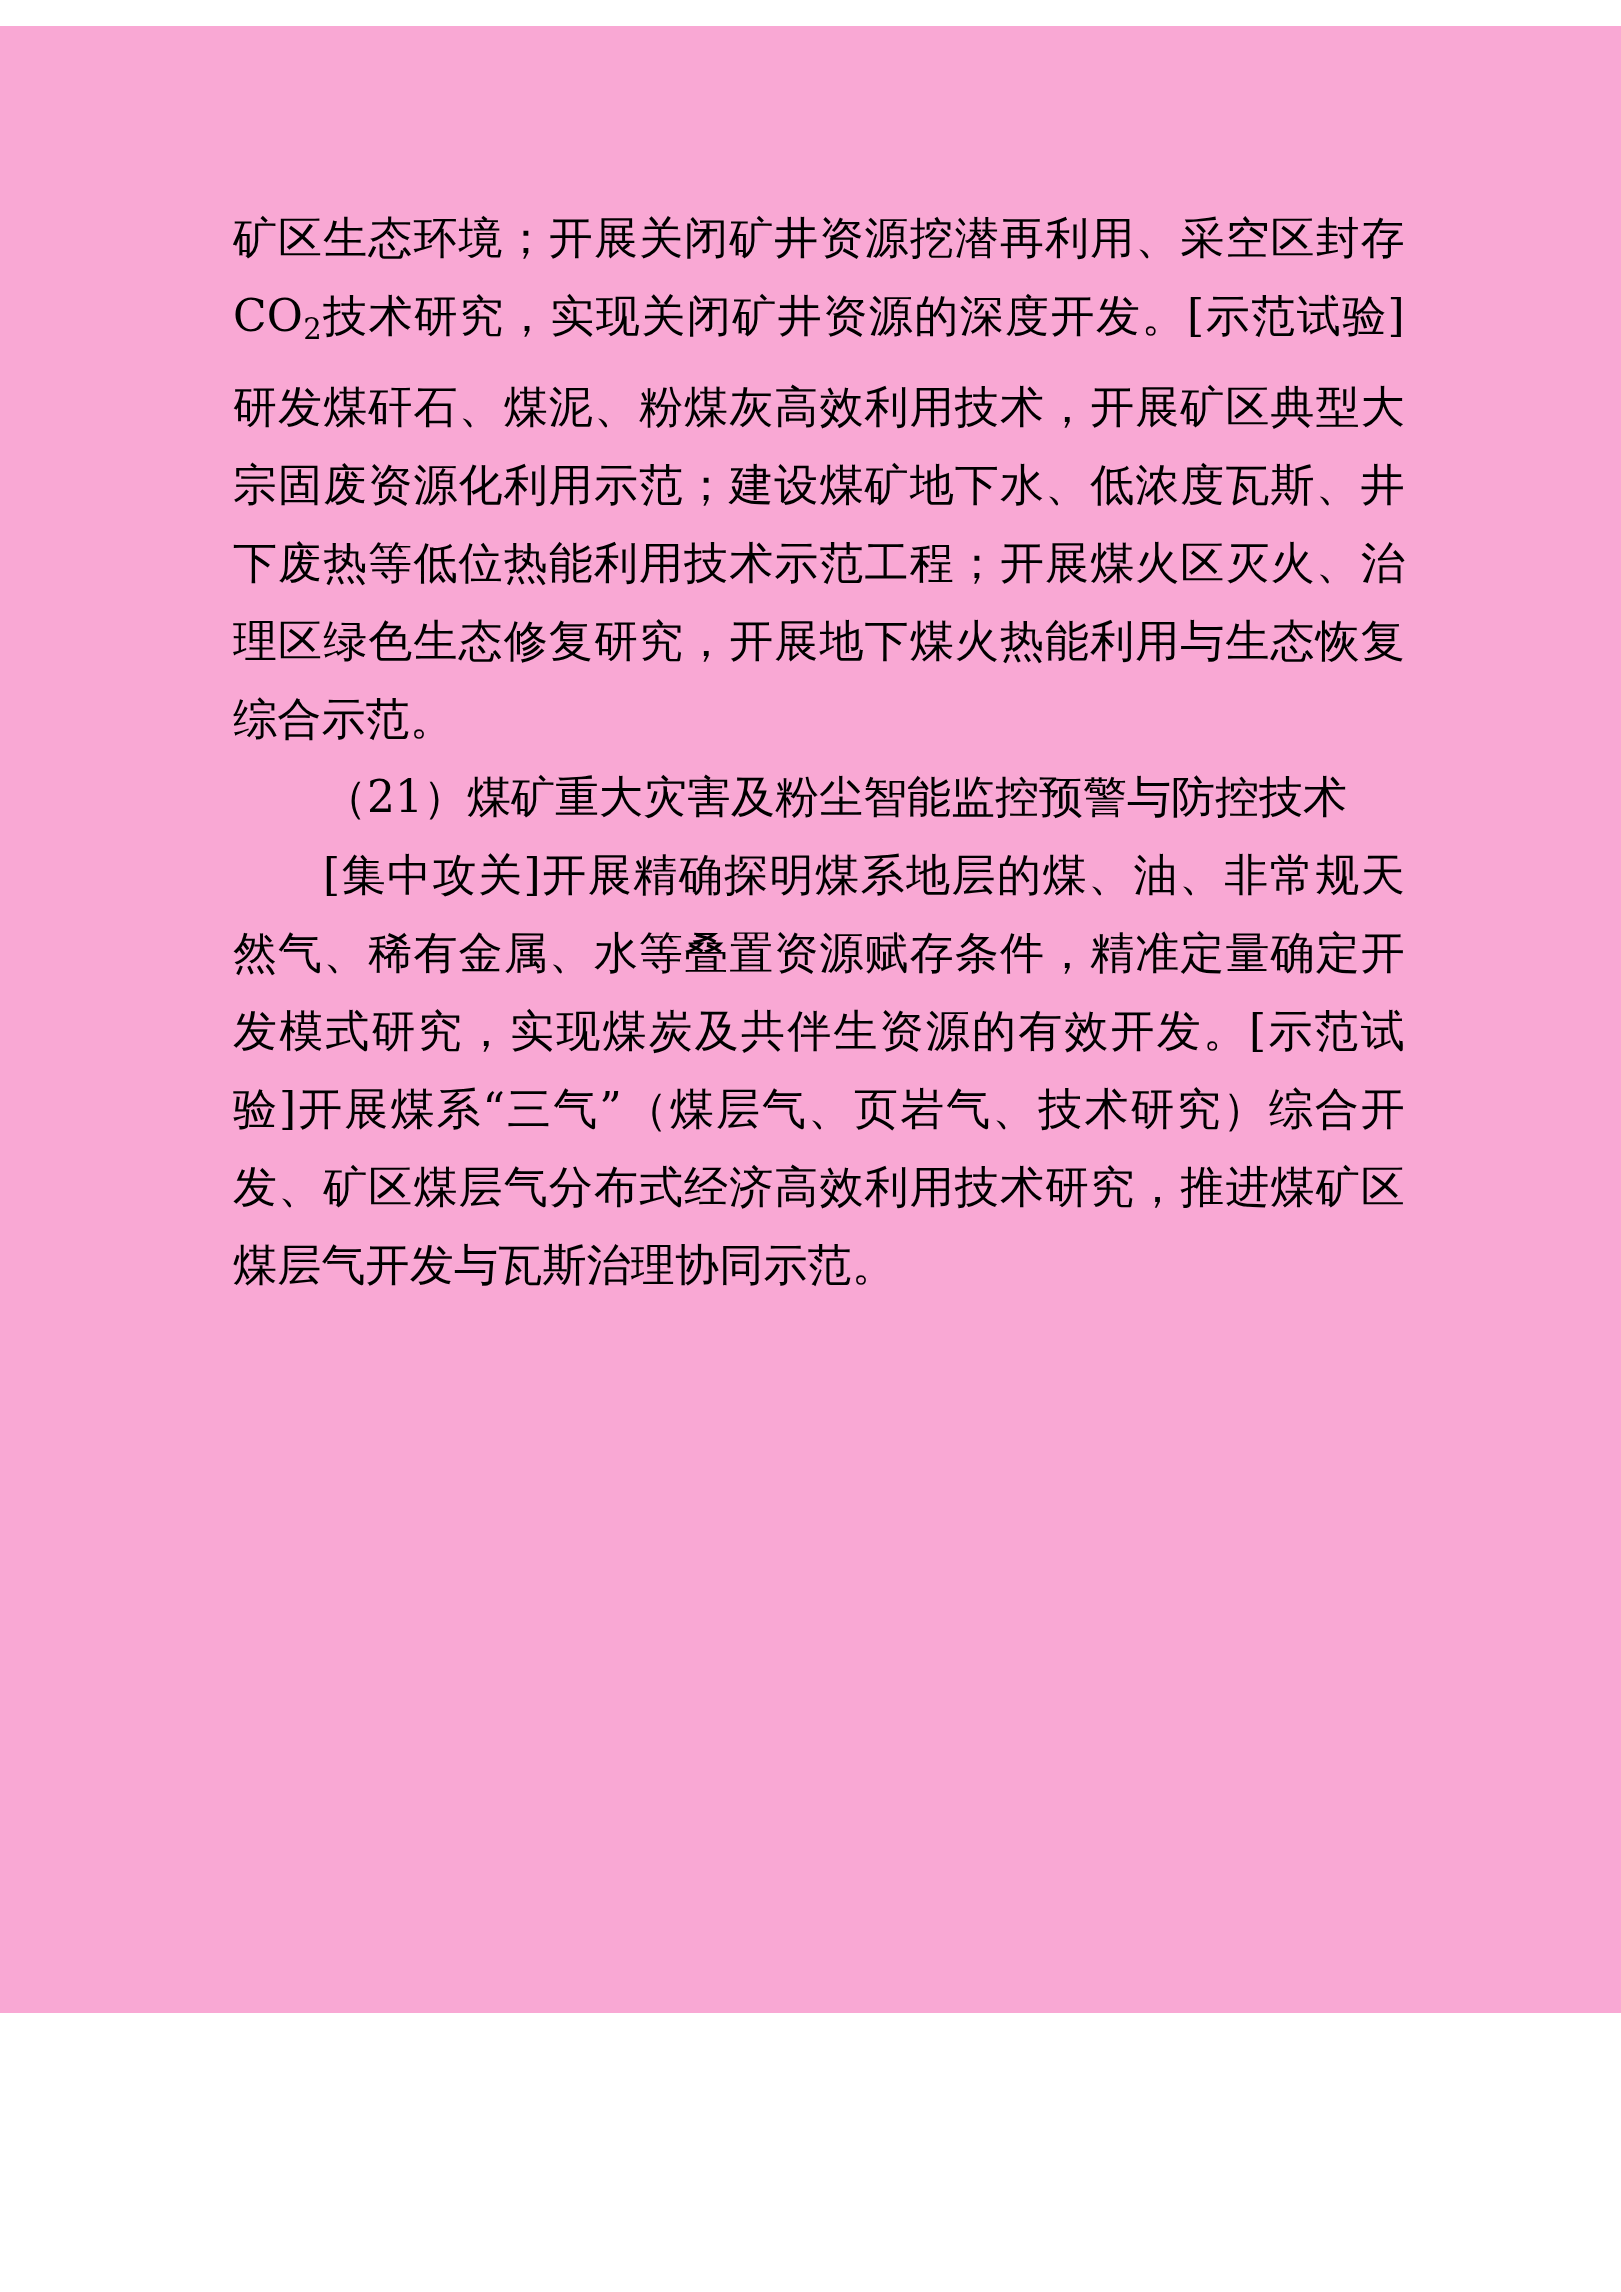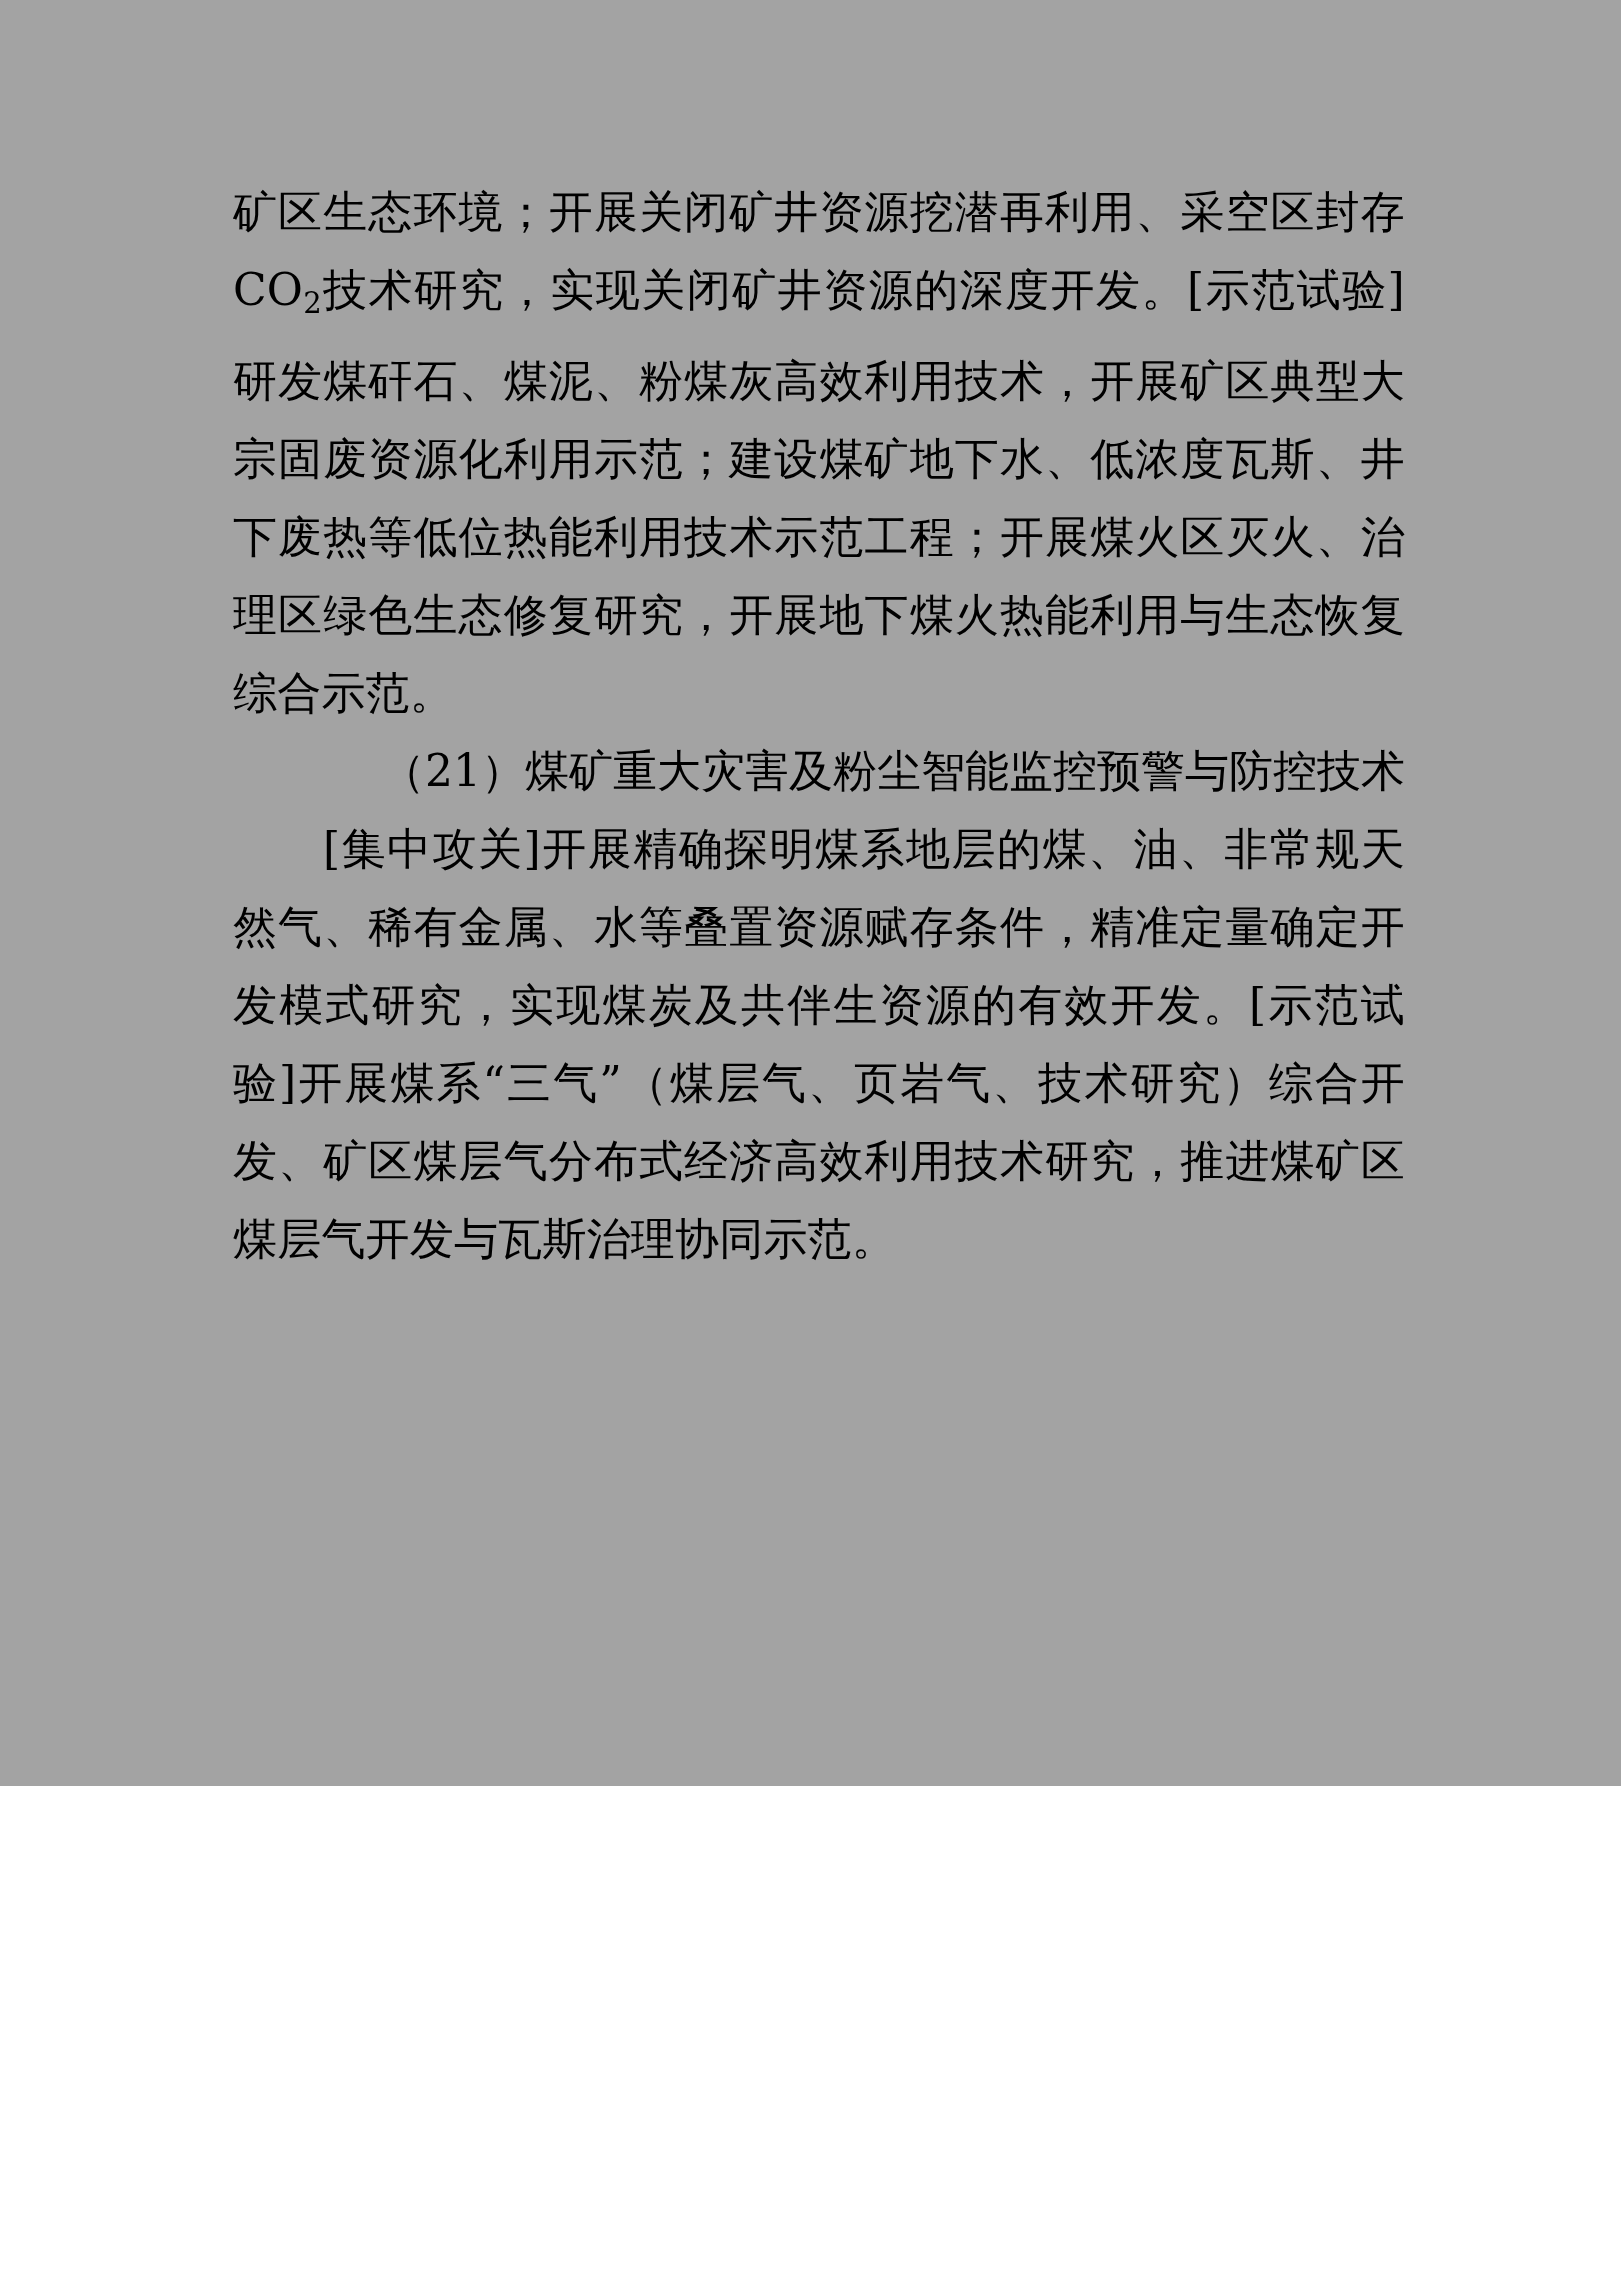--- a/index.html
+++ b/index.html
@@ -6,24 +6,25 @@
     margin: 0;
     padding: 0;
     background: #ffffff;
   }
   body {
     font-family: "DejaVu Serif", "Liberation Serif", serif;
   }
   .page {
     position: relative;
     width: 1621px;
-    height: 1786px;
-    background: #a3a3a3;
+    height: 1987px;
+    background: #f9a8d4;
     overflow: hidden;
     box-sizing: border-box;
+    margin-top: 26px;
   }
   .content {
     position: absolute;
     left: 233px;
     top: 173px;
     width: 1172px;
   }
   .para {
     font-family: "DejaVu Serif", "Liberation Serif", serif;
     font-size: 44px;
@@ -39,21 +40,21 @@
   .para-indent {
     text-indent: 90px;
   }
   .heading {
     font-family: "DejaVu Serif", "Liberation Serif", serif;
     font-size: 44px;
     line-height: 78px;
     color: #000000;
     margin: 0;
     text-indent: 90px;
-    text-align: right;
+    text-align: left;
     white-space: nowrap;
   }
   .sub {
     font-size: 0.66em;
     vertical-align: -0.28em;
     letter-spacing: 0;
   }
   .page-number {
     position: absolute;
     left: 0;

